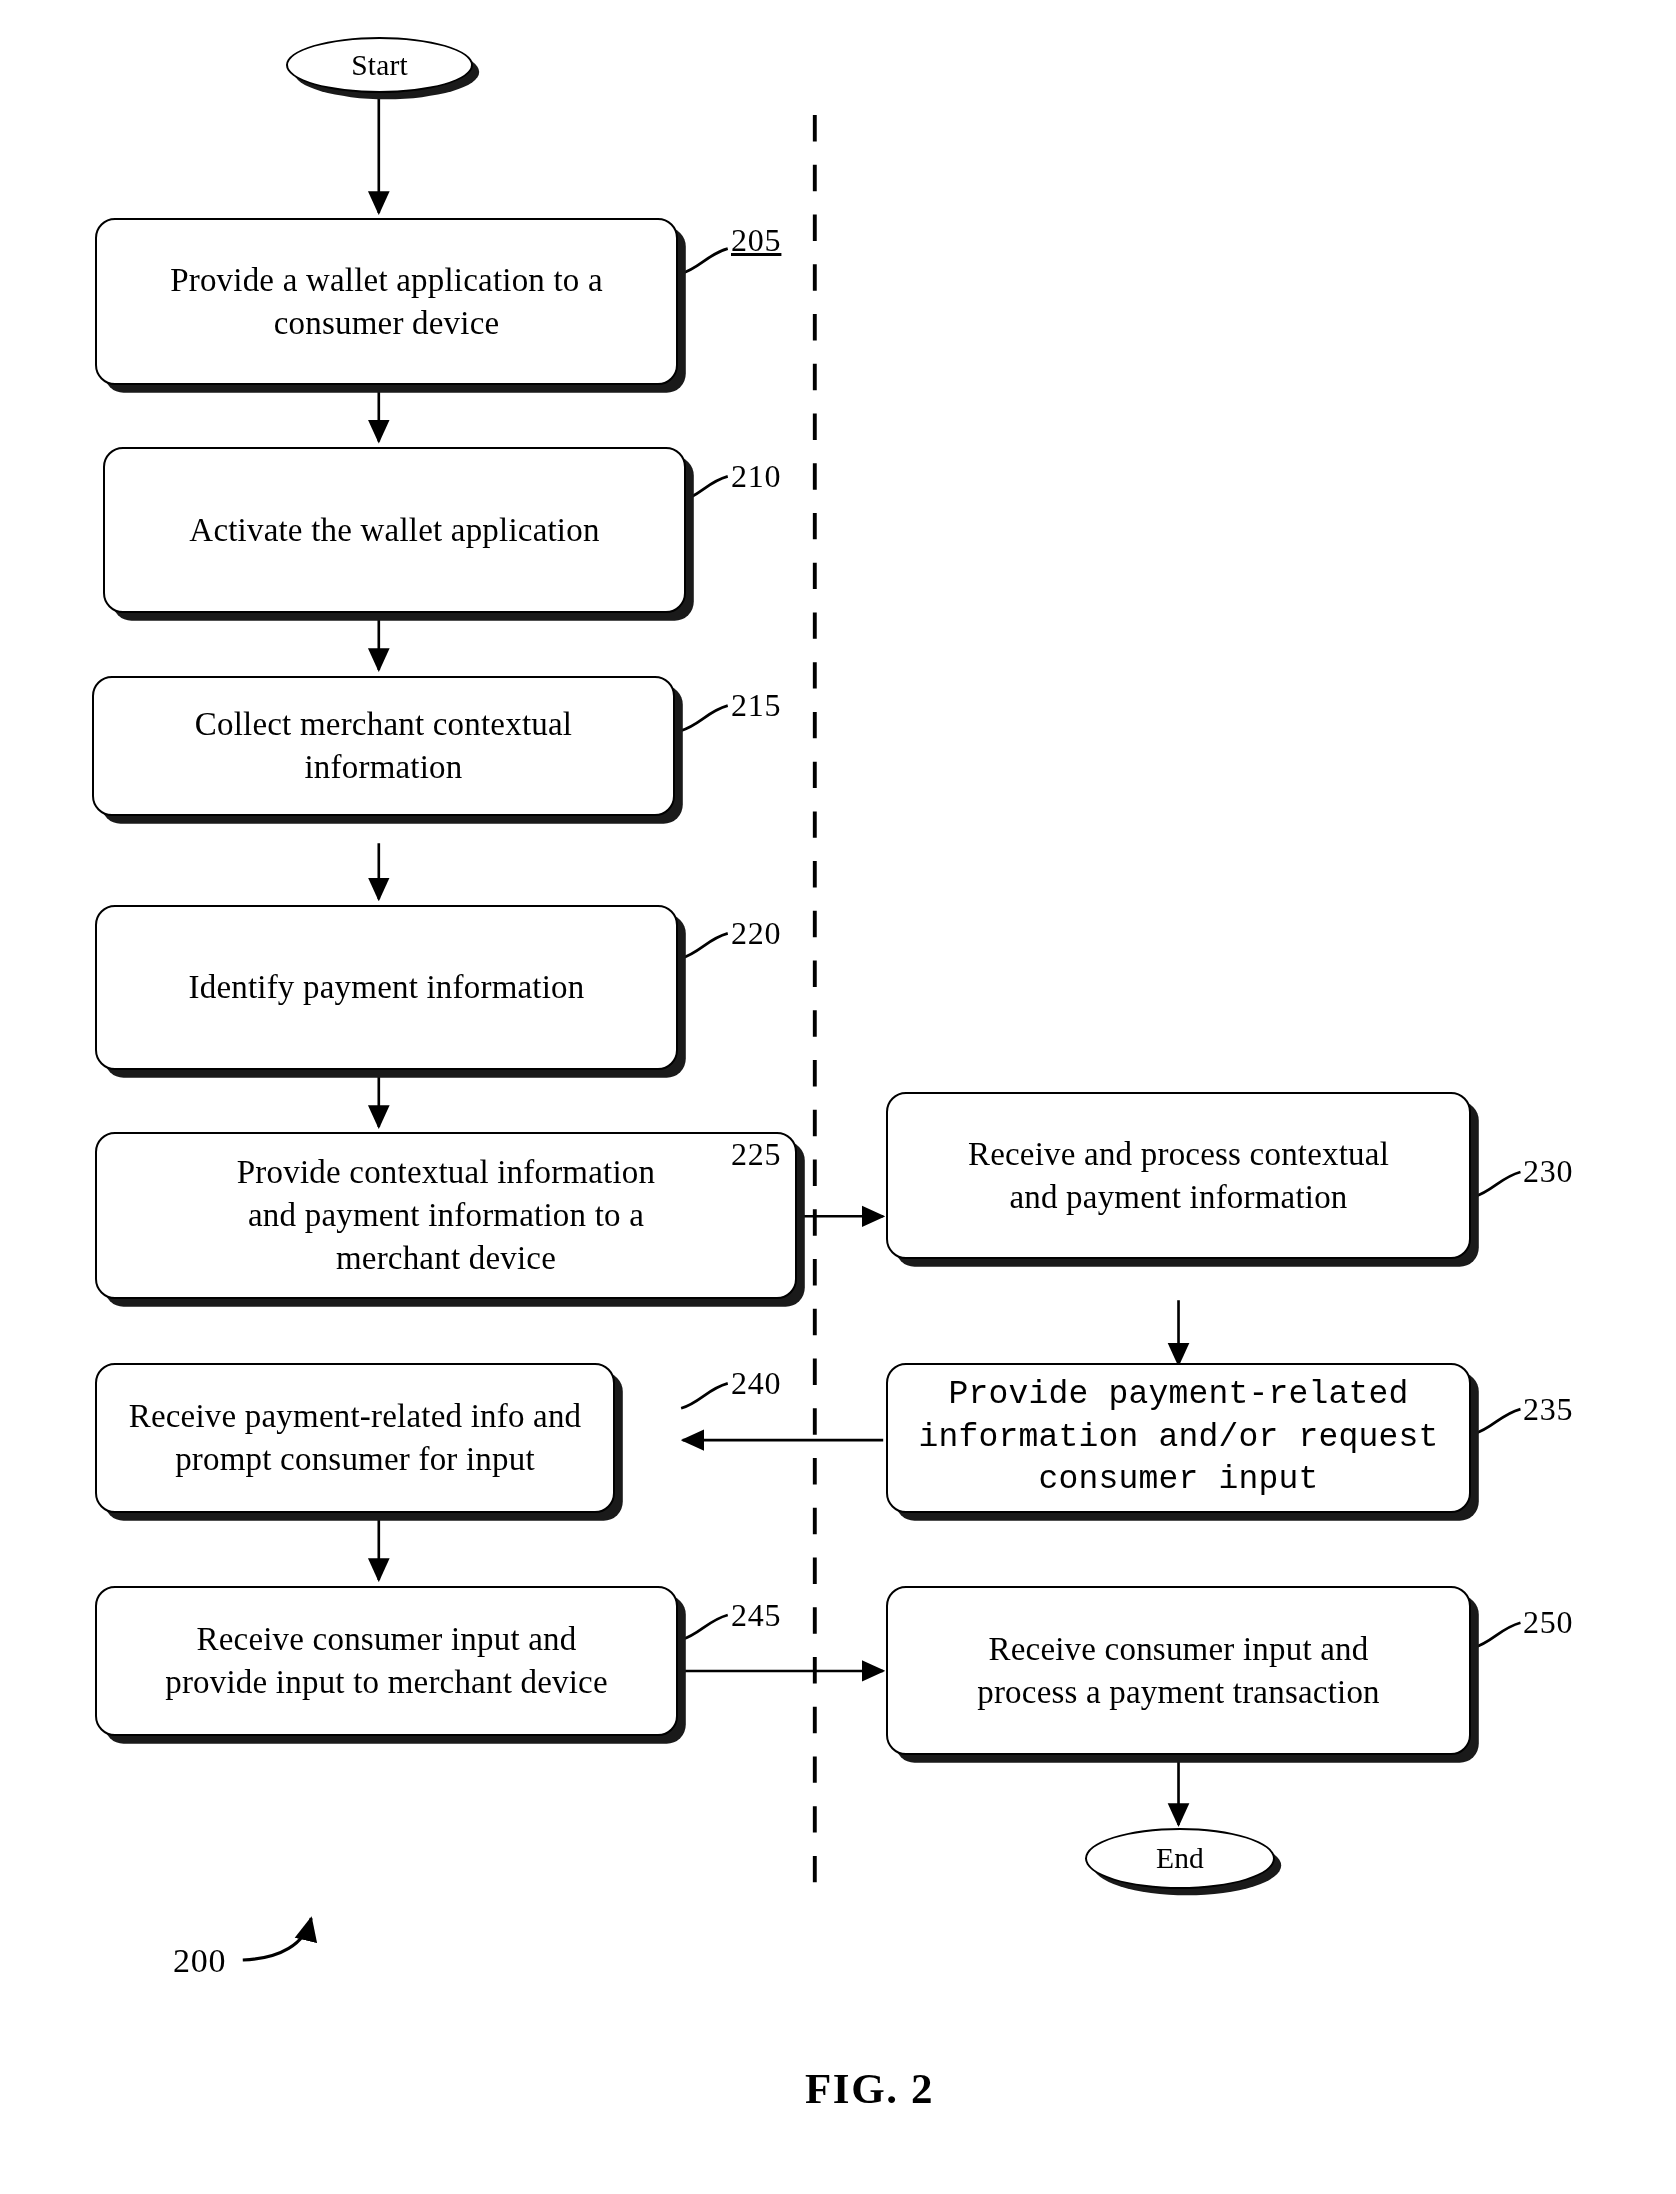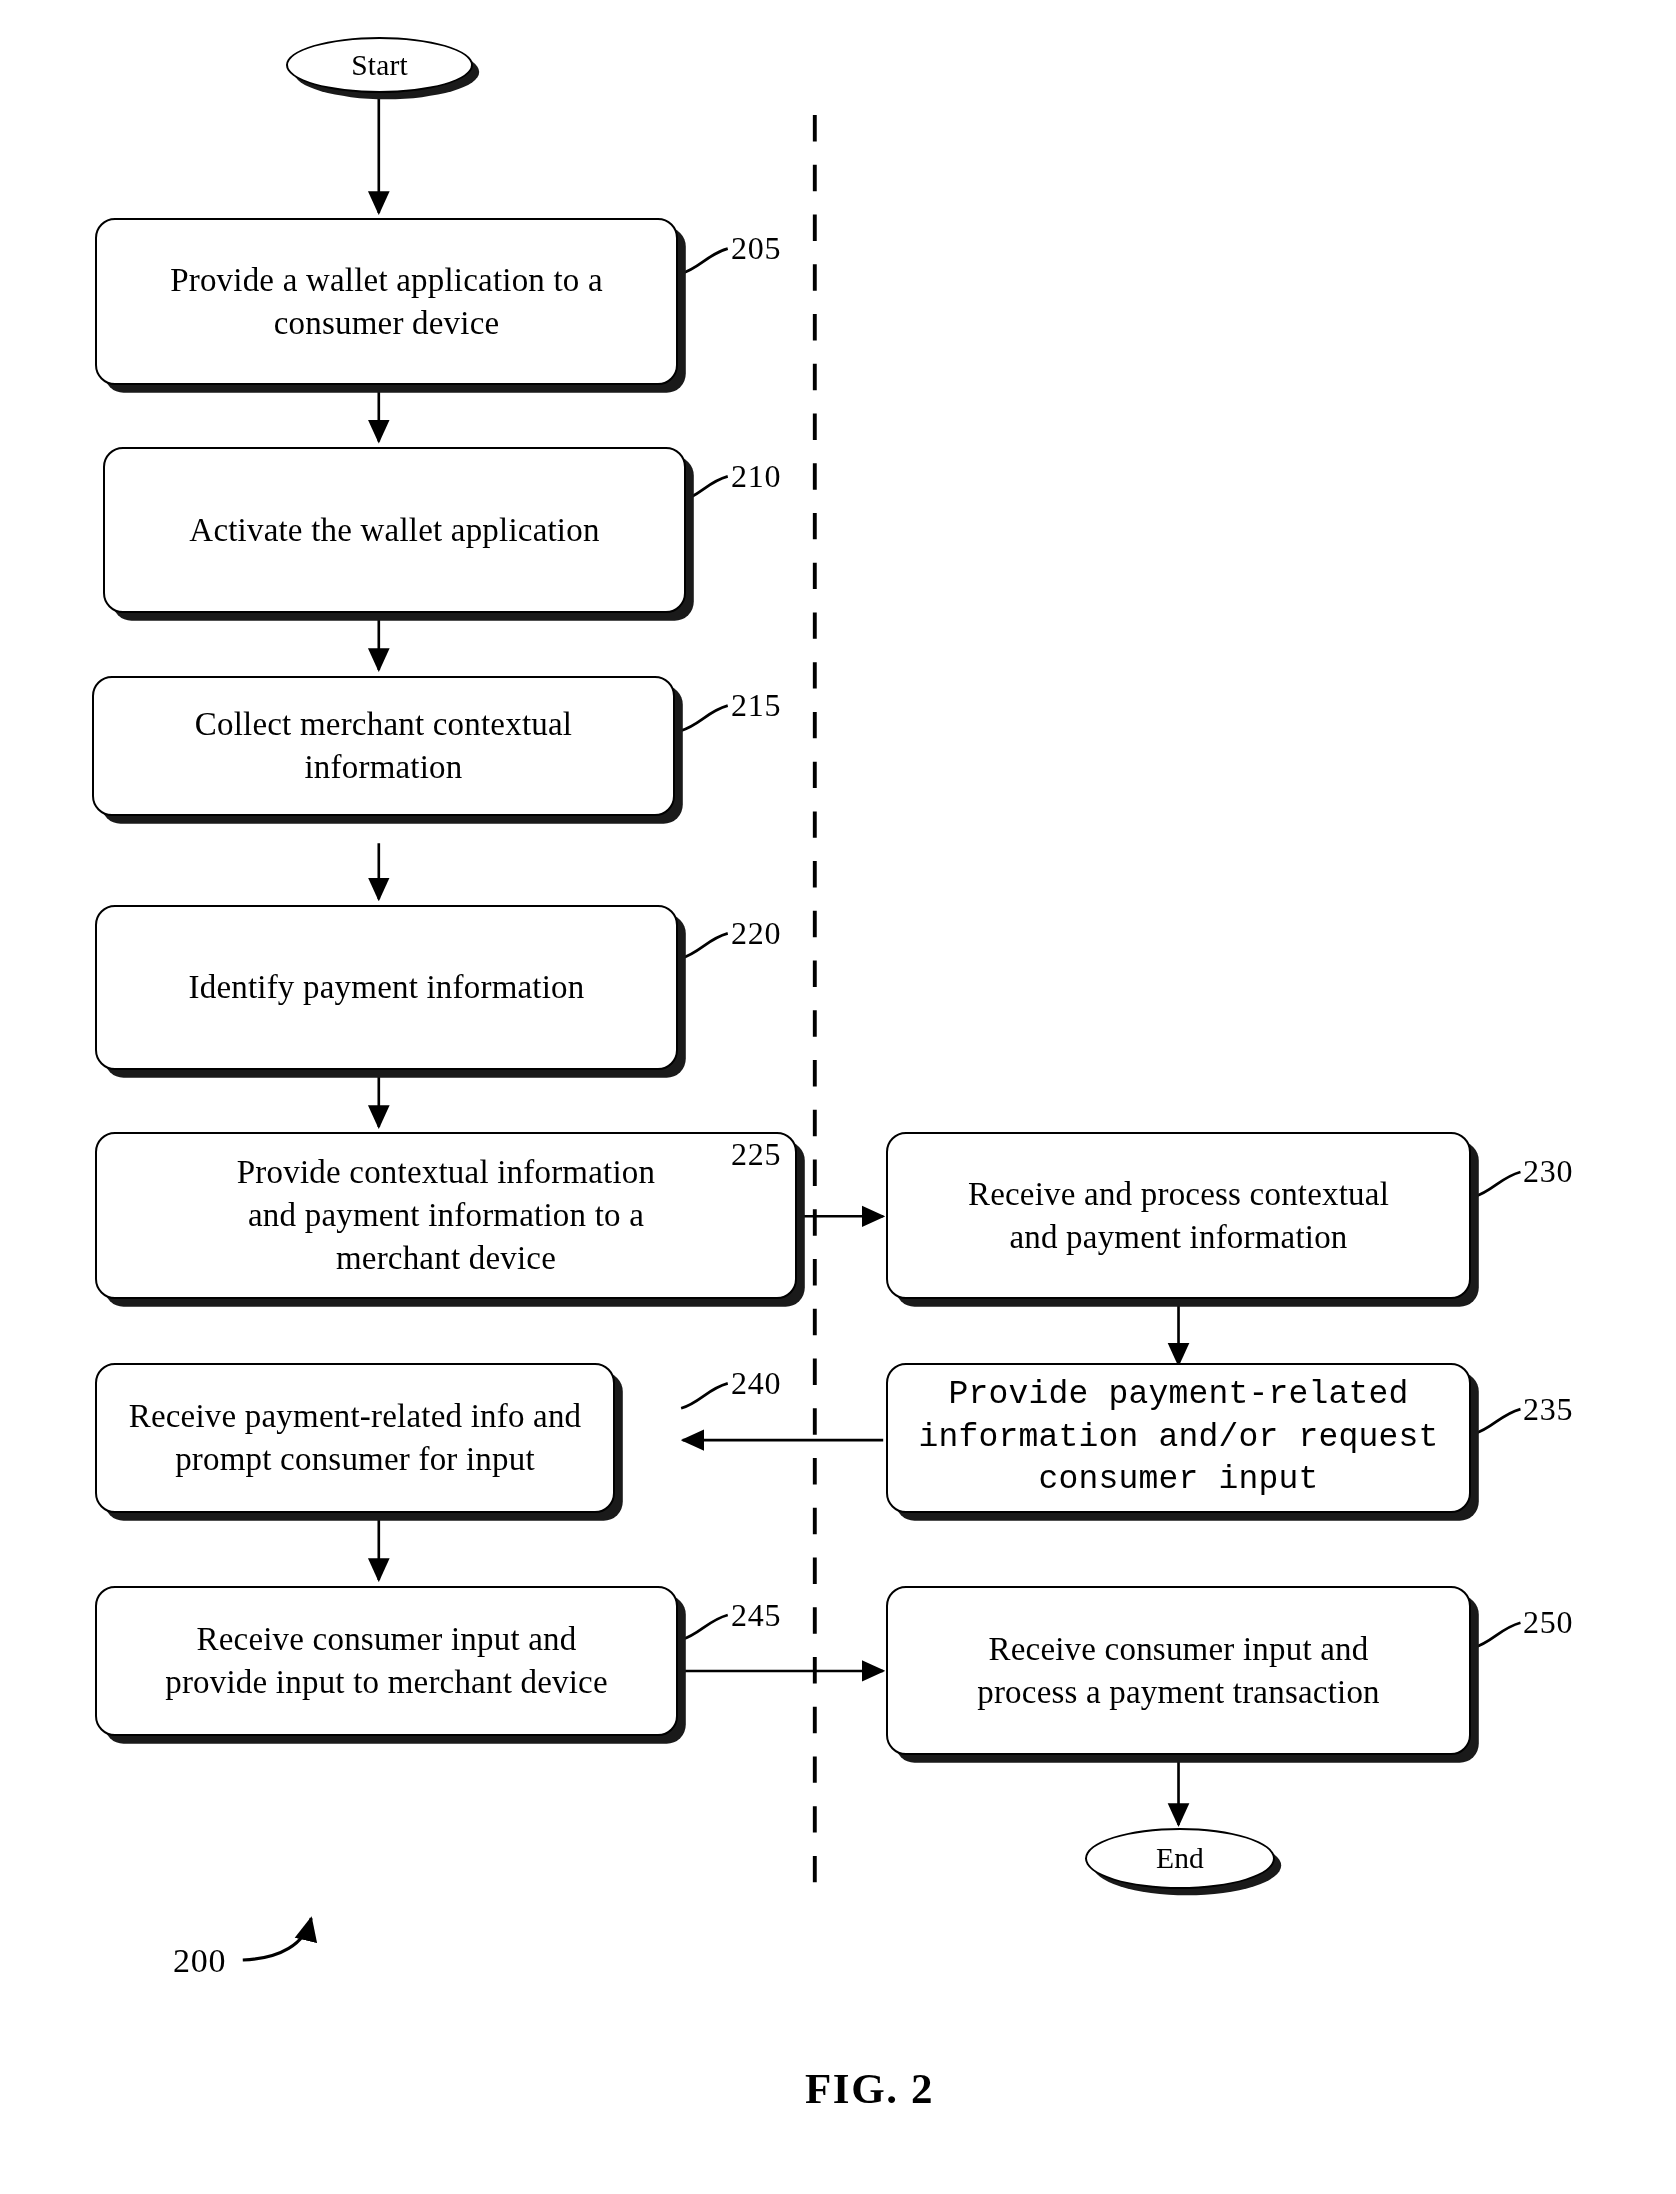--- a/index.html
+++ b/index.html
@@ -162,41 +162,41 @@
   <div class="node proc" style="left:95px; top:1363px; width:520px; height:150px;">
     <span class="node-text">Receive payment-related info and
 prompt consumer for input</span>
   </div>
 
   <div class="node proc" style="left:95px; top:1586px; width:583px; height:150px;">
     <span class="node-text">Receive consumer input and
 provide input to merchant device</span>
   </div>
 
-  <div class="node proc" style="left:886px; top:1132px; width:585px; height:167px;">
+  <div class="node proc" style="left:886px; top:1092px; width:585px; height:167px;">
     <span class="node-text">Receive and process contextual
 and payment information</span>
   </div>
 
   <div class="node proc" style="left:886px; top:1363px; width:585px; height:150px;font-family:Liberation Mono, monospace;">
     <span class="node-text">Provide payment-related
 information and/or request
 consumer input</span>
   </div>
 
   <div class="node proc" style="left:886px; top:1586px; width:585px; height:169px;">
     <span class="node-text">Receive consumer input and
 process a payment transaction</span>
   </div>
 
   <div class="node term" style="left:1085px; top:1828px; width:190px; height:61px;">
     <span class="node-text">End</span>
   </div>
 
-  <div class="ref" style="left:731px; top:230px;">205</div>
+  <div class="ref" style="left:731px; top:222px;text-decoration:underline;">205</div>
   <div class="ref" style="left:731px; top:458px;">210</div>
   <div class="ref" style="left:731px; top:687px;">215</div>
   <div class="ref" style="left:731px; top:915px;">220</div>
   <div class="ref" style="left:731px; top:1136px;">225</div>
   <div class="ref" style="left:731px; top:1365px;">240</div>
   <div class="ref" style="left:731px; top:1597px;">245</div>
 
   <div class="ref" style="left:1523px; top:1153px;">230</div>
   <div class="ref" style="left:1523px; top:1391px;">235</div>
   <div class="ref" style="left:1523px; top:1604px;">250</div>

